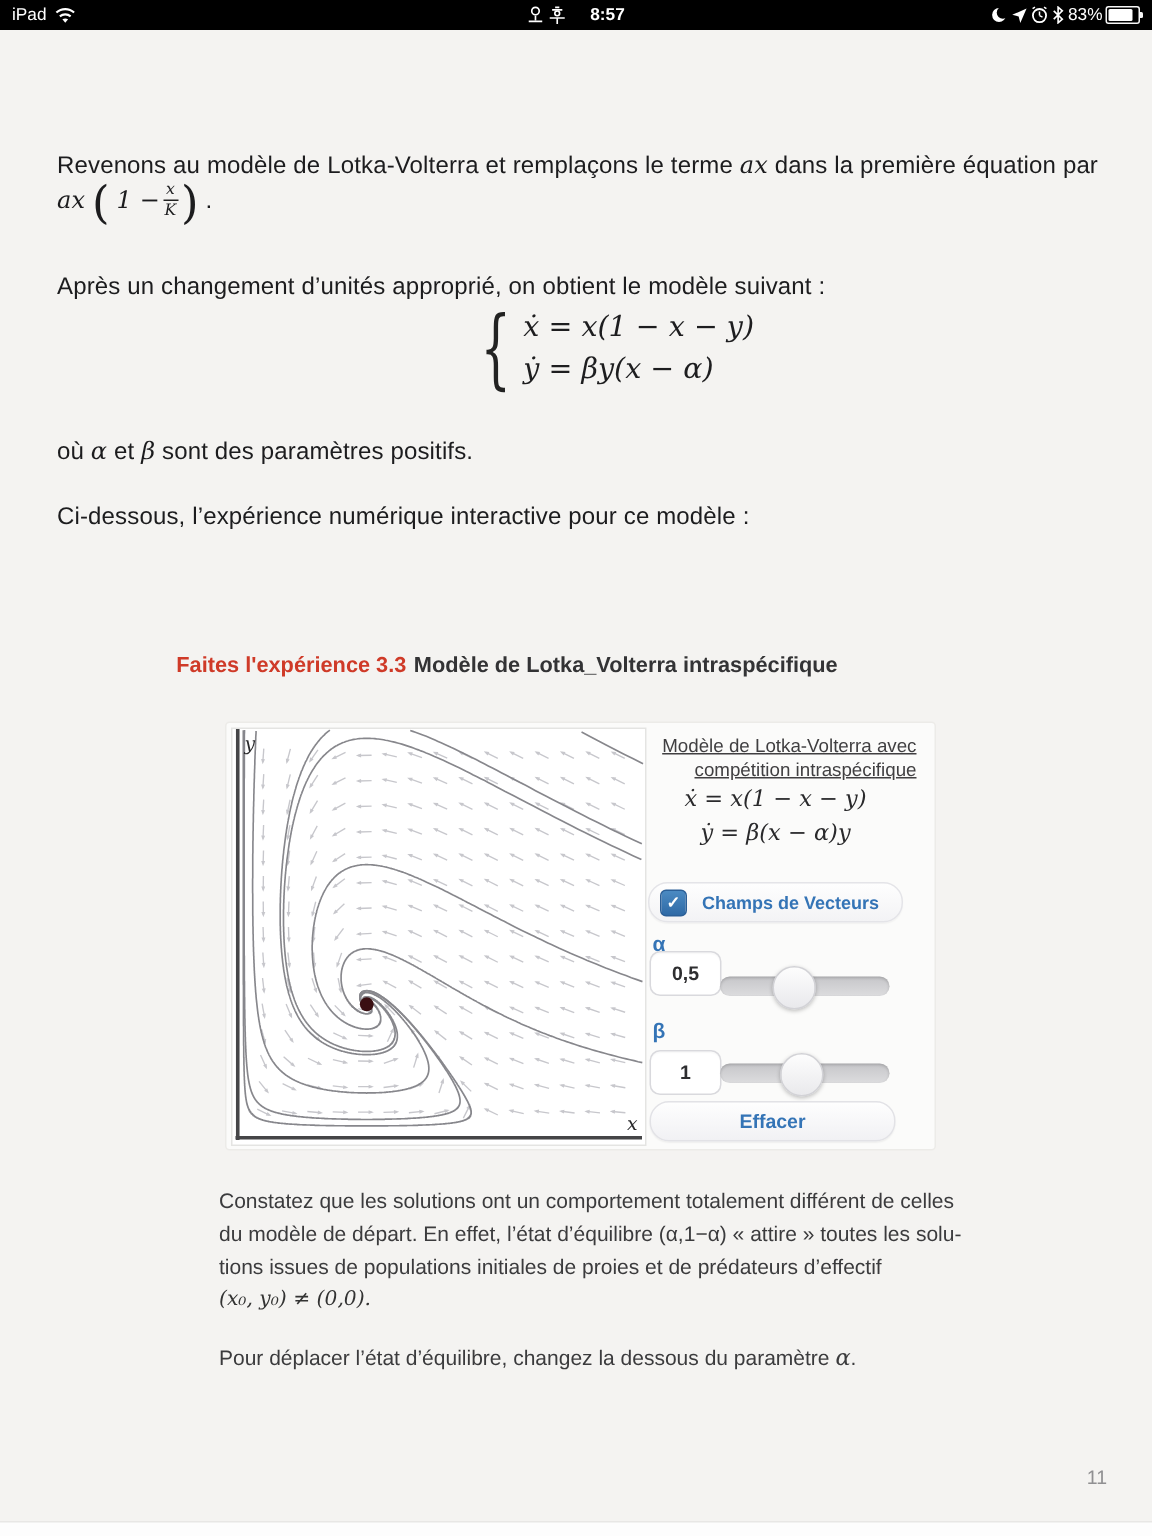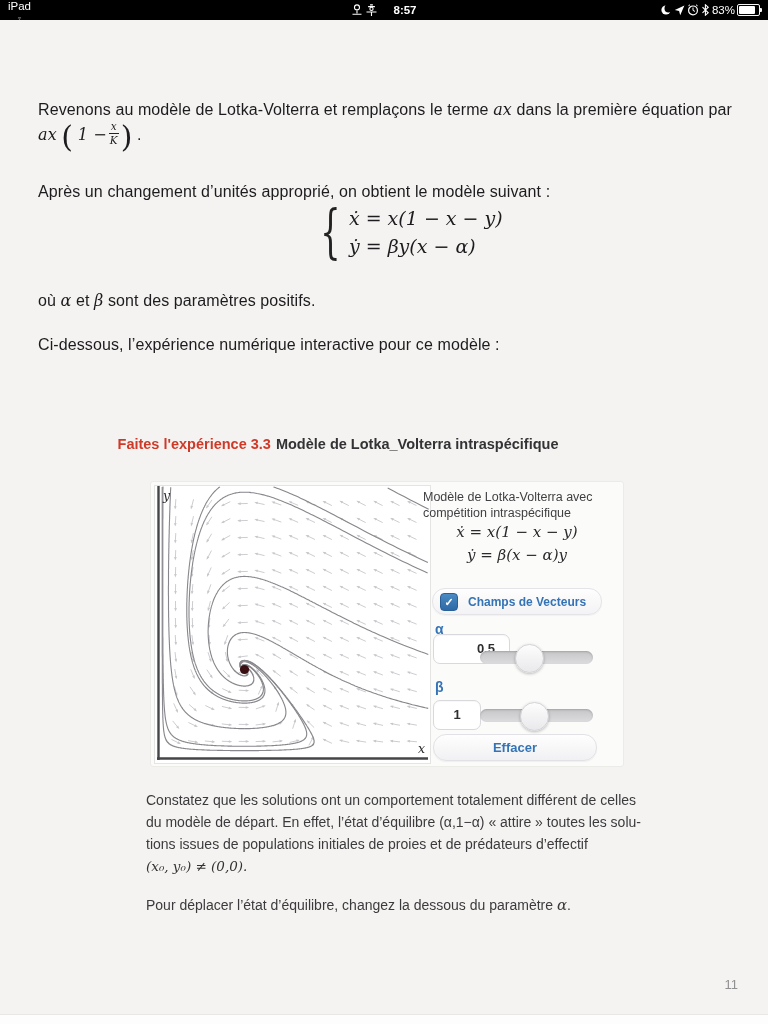--- a/index.html
+++ b/index.html
@@ -1,21 +1,21 @@
 <!DOCTYPE html>
 <html><head>
 <meta charset="utf-8">
 <style>
   html,body{margin:0;padding:0;}
   .screen{position:relative;width:768px;height:1024px;background:#f4f3f1;overflow:hidden;
           font-family:"Liberation Sans",sans-serif;}
   
   .statusbar{position:absolute;left:0;top:0;width:768px;height:20px;background:#000;color:#fff;
              display:flex;align-items:center;font-size:11.5px;}
-  .sb-left{position:absolute;left:8px;top:0;height:20px;display:flex;align-items:center;gap:5px;flex-direction:column;}
+  .sb-left{position:absolute;left:8px;top:0;height:20px;display:flex;align-items:center;gap:5px;}
   .sb-center{position:absolute;left:50%;top:0;transform:translateX(-50%);height:20px;
              display:flex;align-items:center;gap:16px;font-weight:bold;}
   .sb-right{position:absolute;right:8px;top:0;height:20px;display:flex;align-items:center;gap:2px;}
   .batt{position:relative;width:21px;height:10px;border:1px solid #f6f6f6;border-radius:2px;}
   .batt .fill{position:absolute;left:1px;top:1px;bottom:1px;background:#fff;border-radius:1px;}
   .batt .nub{position:absolute;right:-3px;top:2.5px;width:2px;height:4px;background:#f6f6f6;border-radius:0 1px 1px 0;}
   
   .doc{position:absolute;color:#1b1b1d;}
   .body-text{font-size:16px;font-weight:300;letter-spacing:.1px;color:#1c1c1e;}
   .justify-line{text-align:justify;text-align-last:justify;}
@@ -30,22 +30,22 @@
          transform:scaleX(.55);transform-origin:center;font-weight:300;}
   .eq-lines{margin-left:0;font-family:"DejaVu Serif",serif;font-style:italic;font-size:19px;
             line-height:28px;color:#1d1d1f;}
   .exp-heading{position:absolute;left:0;top:436px;width:676px;text-align:center;font-size:14.5px;font-weight:bold;}
   .exp-heading .red{margin-right:5px;}
   .exp-heading .dark{color:#333335;}
   
   .widget{position:absolute;left:150px;top:481px;width:472px;height:284px;background:#fbfbfa;
           border:1px solid #ecebe8;border-radius:3px;}
   .plot{position:absolute;left:3px;top:3px;width:275px;height:277px;background:#fff;border:1px solid #e4e4e2;}
-  .panel-title{position:absolute;left:272px;top:7px;width:188px;text-align:left;
-               font-size:12.5px;color:#403f41;line-height:16px;}
+  .panel-title{position:absolute;left:272px;top:7px;width:188px;text-align:right;
+               font-size:12.5px;color:#403f41;line-height:16px;text-decoration:underline;}
   .panel-eq{position:absolute;left:272px;width:188px;text-align:center;
             font-family:"DejaVu Serif",serif;font-style:italic;font-size:15px;color:#2a2a2c;}
   .pill{position:absolute;left:281px;top:106px;width:168px;height:25px;border-radius:13px;
         background:linear-gradient(#fefefe,#f3f3f5);border:1px solid #e4e4e8;
         box-shadow:0 1px 1px rgba(0,0,0,.04);display:flex;align-items:center;}
   .checkbox{width:16px;height:16px;margin-left:7px;border-radius:4px;
             background:linear-gradient(#4b8ac2,#2f6aa6);border:1px solid #2b5f97;
             color:#fff;font-size:11px;font-weight:bold;text-align:center;line-height:16px;}
   .pill .lbl{margin-left:10px;font-size:12px;font-weight:bold;}
   .param-label{position:absolute;left:284px;font-size:14px;font-weight:bold;}
@@ -635,21 +635,21 @@
     </div>
     <div class="panel-eq" style="top:41px;">ẋ = x(1 − x − y)</div>
     <div class="panel-eq" style="top:64px;">ẏ = β(x − α)y</div>
 
     <div class="pill">
       <span class="checkbox">✓</span>
       <span class="lbl accent" style="color: rgb(52, 116, 182);">Champs de Vecteurs</span>
     </div>
 
     <div class="param-label accent" style="top: 139px; color: rgb(52, 116, 182);">α</div>
-    <div class="value-box" style="top:152px;padding-left:29px;">0,5</div>
+    <div class="value-box" style="top:152px;">0,5</div>
     <div class="slider" style="top:169px;">
       <span class="thumb" style="left: calc(42.5% - 13.5px);"></span>
     </div>
 
     <div class="param-label accent" style="top: 197px; color: rgb(52, 116, 182);">β</div>
     <div class="value-box" style="top:218px;">1</div>
     <div class="slider" style="top:227px;">
       <span class="thumb" style="left: calc(47% - 13.5px);"></span>
     </div>
 

